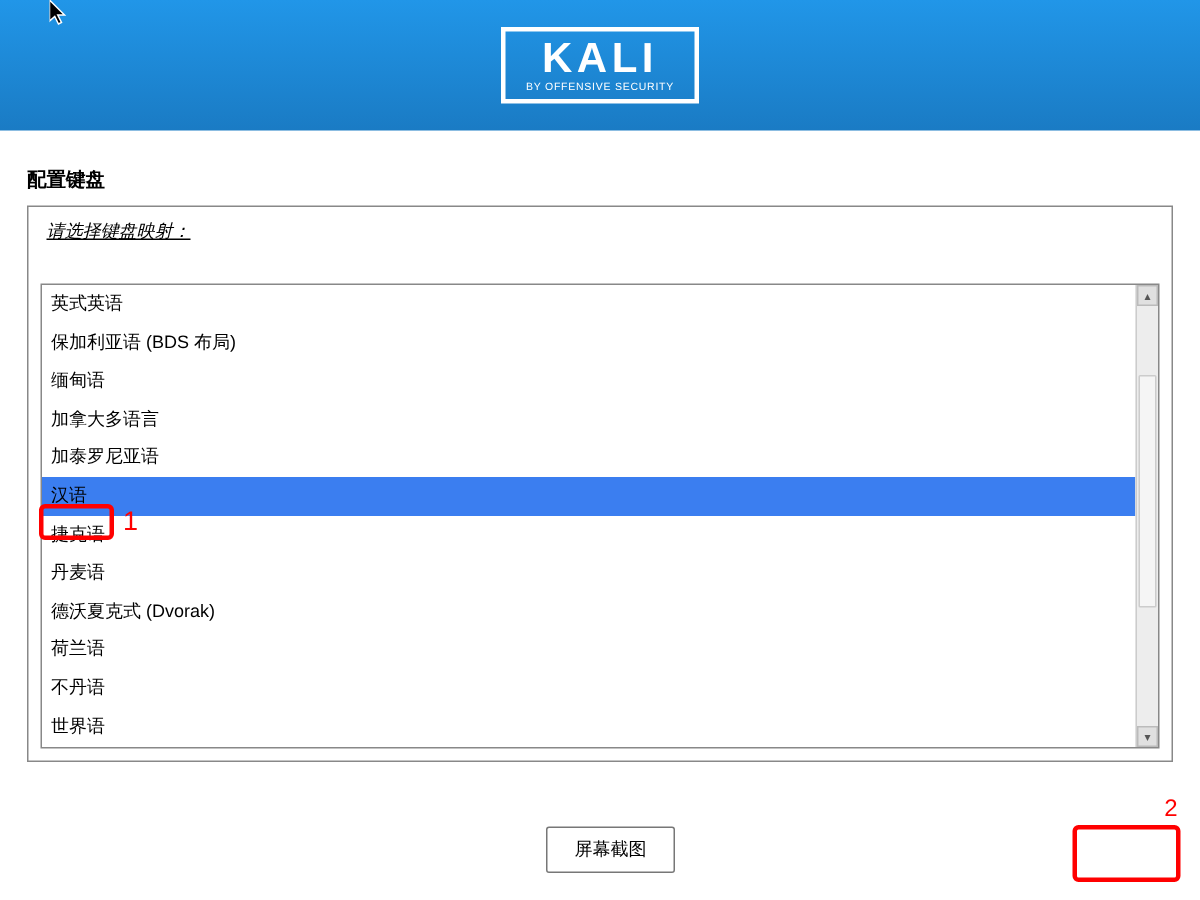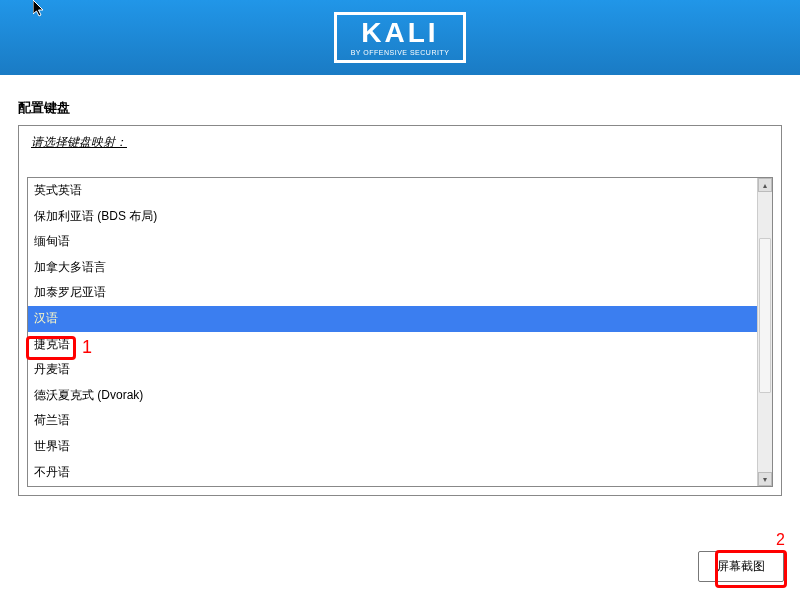--- a/index.html
+++ b/index.html
@@ -13,21 +13,21 @@
     }
     .cursor {
       position: absolute;
       top: 0;
       left: 33px;
       z-index: 1000;
       pointer-events: none;
     }
     .header {
       background: linear-gradient(180deg, #2196e8 0%, #1a7bc4 100%);
-      height: 75px;
+      height: 87px;
       display: flex;
       align-items: center;
       justify-content: center;
     }
     .logo-box {
       border: 3px solid #fff;
       padding: 4px 14px;
       display: inline-flex;
       flex-direction: column;
       align-items: center;
@@ -77,21 +77,21 @@
       overflow: hidden;
     }
     .list-item {
       font-size: 12px;
       padding: 5px 6px;
       cursor: pointer;
       line-height: 1.3;
     }
     .list-item.selected {
       background: #3b7ef0;
-      color: #fef9c3;
+      color: #000000;
     }
     .scrollbar {
       width: 15px;
       background: #ededed;
       border-left: 1px solid #ccc;
       position: relative;
     }
     .scroll-arrow {
       height: 14px;
       background: #e0e0e0;
@@ -111,23 +111,23 @@
       left: 1px;
       right: 1px;
       background: #f5f5f5;
       border: 1px solid #ccc;
       border-radius: 1px;
     }
     .footer {
       position: absolute;
       bottom: 18px;
       left: 18px;
-      right: 16px;
-      display: flex;
-      justify-content: flex-end;
+      right: 4px;
+      display: flex;
+      justify-content: center;
       align-items: center;
     }
     .footer-right {
       display: flex;
       gap: 12px;
     }
     .btn {
       border: 1px solid #777;
       background: #fff;
       padding: 6px 18px;
@@ -201,22 +201,22 @@
           <div class="list-item">英式英语</div>
           <div class="list-item">保加利亚语 (BDS 布局)</div>
           <div class="list-item">缅甸语</div>
           <div class="list-item">加拿大多语言</div>
           <div class="list-item">加泰罗尼亚语</div>
           <div class="list-item selected">汉语</div>
           <div class="list-item">捷克语</div>
           <div class="list-item">丹麦语</div>
           <div class="list-item">德沃夏克式 (Dvorak)</div>
           <div class="list-item">荷兰语</div>
+          <div class="list-item">不丹语</div>
           <div class="list-item">世界语</div>
-          <div class="list-item">不丹语</div>
         </div>
       <div class="scrollbar">
         <div class="scroll-arrow scroll-up">▴</div>
         <div class="scroll-thumb"></div>
         <div class="scroll-arrow scroll-down">▾</div>
       </div>
     </div>
   </div>
 </div>
 

